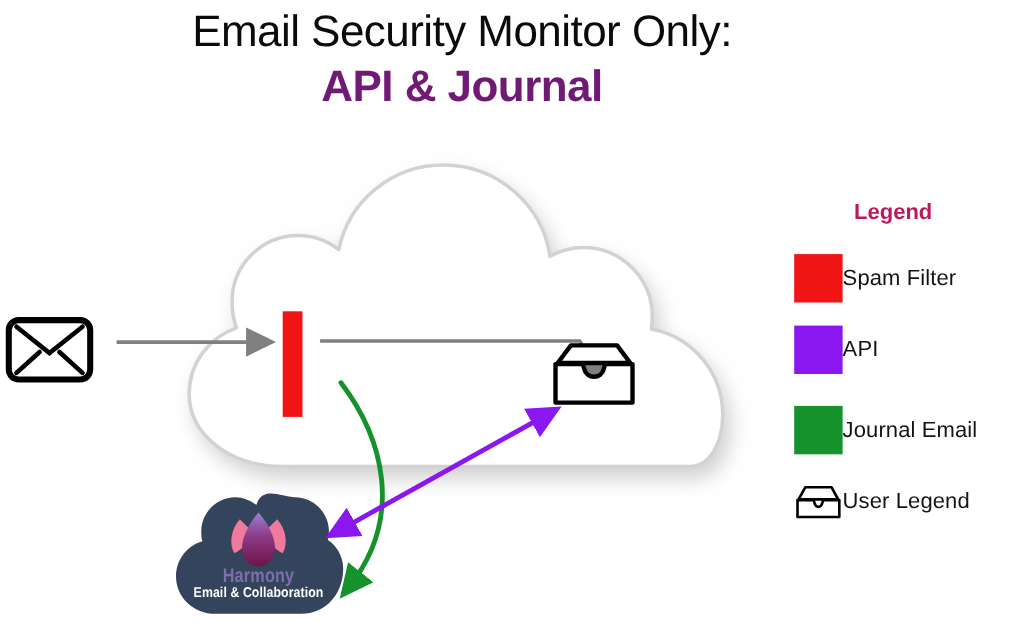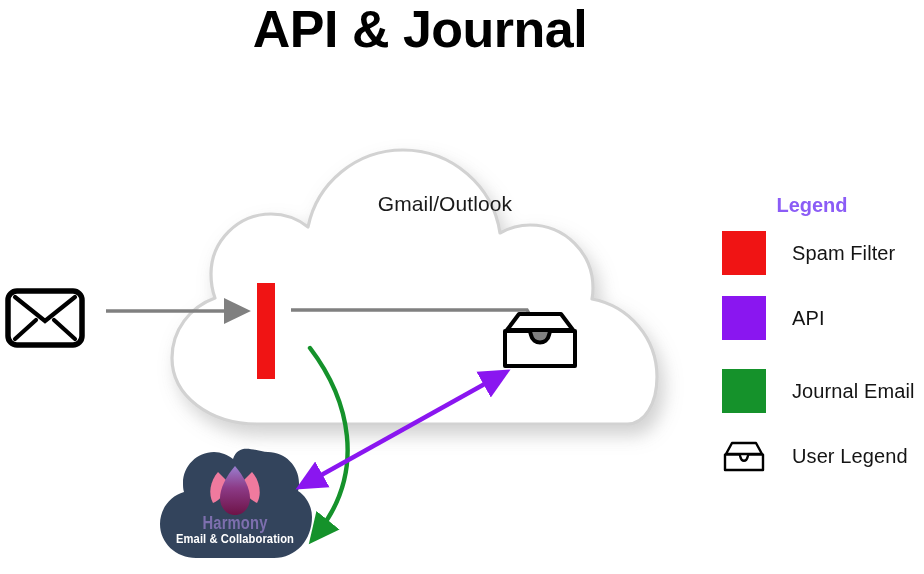--- a/index.html
+++ b/index.html
@@ -33,25 +33,25 @@
   #title-line1 {
     display: block;
     font-size: 40px;
     font-weight: 400;
     letter-spacing: -0.5px;
     line-height: 50px;
     color: #0b0b0b;
   }
   #title-line2 {
     display: block;
-    font-size: 52px;
+    font-size: 40px;
     font-weight: 700;
     letter-spacing: -0.5px;
     line-height: 50px;
-    color: #000000;
+    color: #701a75;
   }
 
   
   #diagram-svg {
     position: absolute;
     left: 0;
     top: 0;
     width: 924px;
     height: 574px;
   }
@@ -100,26 +100,26 @@
   
   #legend {
     position: absolute;
     left: 700px;
     top: 178px;
     width: 224px;
   }
   #legend-title {
     position: absolute;
     left: 0;
-    top: 16px;
+    top: 4px;
     width: 224px;
     text-align: center;
     font-size: 20px;
     font-weight: 700;
-    color: #8b5cf6;
+    color: #be185d;
   }
   .legend-row {
     position: absolute;
     left: 22px;
     width: 200px;
     height: 50px;
     display: flex;
     align-items: center;
   }
   .legend-swatch {
@@ -127,38 +127,38 @@
     height: 44px;
     flex: 0 0 auto;
   }
   .legend-icon {
     width: 44px;
     height: 34px;
     flex: 0 0 auto;
     display: block;
   }
   .legend-label {
-    margin-left: 26px;
     font-size: 20px;
     font-weight: 400;
     color: #141414;
     white-space: nowrap;
     letter-spacing: 0.1px;
   }
   #legend-row-0 { top: 50px; }
   #legend-row-1 { top: 115px; }
   #legend-row-2 { top: 188px; }
   #legend-row-3 { top: 256px; height: 44px; }
 </style>
 </head>
 <body>
 
 <div id="stage">
 
   <div id="title-block">
+    <span id="title-line1">Email Security Monitor Only:</span>
     <span id="title-line2">API &amp; Journal</span>
   </div>
 
   <svg id="diagram-svg" viewBox="0 0 924 574">
     <defs>
       <filter id="cloudShadow" x="-25%" y="-25%" width="160%" height="170%">
         <feDropShadow dx="6" dy="10" stdDeviation="9" flood-color="#999999" flood-opacity="0.45"></feDropShadow>
       </filter>
       <linearGradient id="lotusCenter" x1="0" y1="0" x2="0" y2="1">
         <stop offset="0%" stop-color="#9a7fd0"></stop>
@@ -250,21 +250,20 @@
 
     <g>
       <path d="M 310 348 C 348 398 368 470 317 534" fill="none" stroke="#15922b" stroke-width="4.4" stroke-linecap="round" marker-end="url(#greenHead)"></path>
     </g>
 
     <g>
       <line x1="307" y1="483" x2="499" y2="376" stroke="#8a16f0" stroke-width="4.4" marker-start="url(#purpleTail)" marker-end="url(#purpleHead)"></line>
     </g>
   </svg>
 
-  <div id="cloud-label">Gmail/Outlook</div>
 
   <div id="harmony-name">Harmony</div>
   <div id="harmony-tagline">Email &amp; Collaboration</div>
 
   <div id="legend">
     <div id="legend-title">Legend</div>
 
     <div class="legend-row" id="legend-row-0">
       <div class="legend-swatch" style="background:#f01414;"></div>
       <div class="legend-label">Spam Filter</div>

